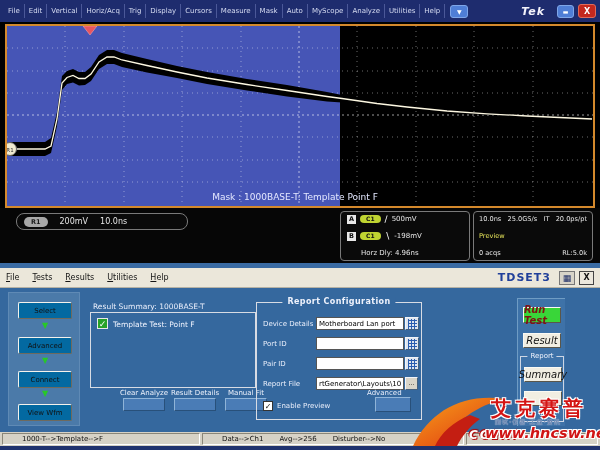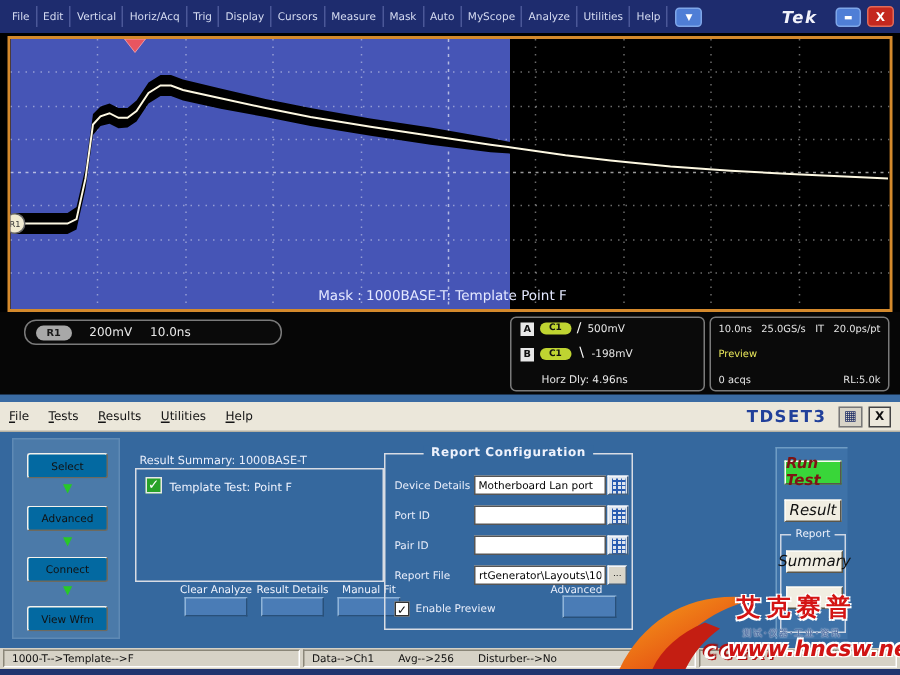--- a/index.html
+++ b/index.html
@@ -107,29 +107,29 @@
   #run-btn{top:8px;height:16px;background:#39d639;color:#7e1414;font-weight:bold;}
   #result-btn{top:34px;}
   #exec-report-group{position:absolute;left:2px;top:57px;width:44px;height:66px;border:1px solid #cdd6e4;}
   #exec-report-legend{position:absolute;top:-5px;left:50%;transform:translateX(-50%);background:#3e72a8;
     padding:0 3px;font-size:7px;color:#eef2fc;white-space:nowrap;text-align:center;}
   #summary-btn{top:10px;left:3px;}
   #blank-btn{top:34px;left:3px;}
 
   #status-bar{position:absolute;left:0;top:432px;width:600px;height:14px;background:#d6d2c6;}
   .st-cell{position:absolute;top:1px;height:12px;border:1px solid;border-color:#8a8678 #fff #fff #8a8678;
-    font-size:7px;color:#111;display:flex;align-items:center;padding:0 5px;white-space:nowrap;}
+    font-size:7px;color:#111;display:flex;align-items:center;padding:0 19px;white-space:nowrap;}
   #st-left{left:2px;width:198px;}
   #st-center{left:202px;width:262px;gap:16px;}
   #st-right{left:466px;width:132px;}
   #bottom-strip{position:absolute;left:0;top:446px;width:600px;height:4px;background:#20336e;}
 
   
   #watermark{position:absolute;left:405px;top:385px;width:195px;height:65px;z-index:60;pointer-events:none;}
-  #wm-cn{position:absolute;left:86px;top:10px;font-size:16px;font-weight:bold;color:#d41414;
+  #wm-cn{position:absolute;left:86px;top:10px;font-size:20px;font-weight:bold;color:#d41414;
     letter-spacing:4px;white-space:nowrap;
     text-shadow:1px 1px 0 #fff,-1px -1px 0 #fff,1px -1px 0 #fff,-1px 1px 0 #fff;}
   #wm-tagline{position:absolute;left:90px;top:33px;font-size:6px;font-weight:bold;color:#5a77a8;
     letter-spacing:1px;white-space:nowrap;text-shadow:0 0 1px #fff;}
   #wm-url{position:absolute;left:80px;top:40px;font-size:14.5px;font-weight:bold;font-style:italic;
     color:#d01414;white-space:nowrap;
     text-shadow:1px 1px 0 #fff,-1px -1px 0 #fff,1px -1px 0 #fff,-1px 1px 0 #fff;}
   #wm-latin{position:absolute;left:30px;top:43px;font-size:12px;font-weight:bold;font-style:italic;color:#fff;
     letter-spacing:2px;text-shadow:1px 1px 0 #b01010,-1px -1px 0 #b01010,1px -1px 1px #901010;padding-left:34px;}
   #wm-swoosh{position:absolute;left:3px;top:6px;}

